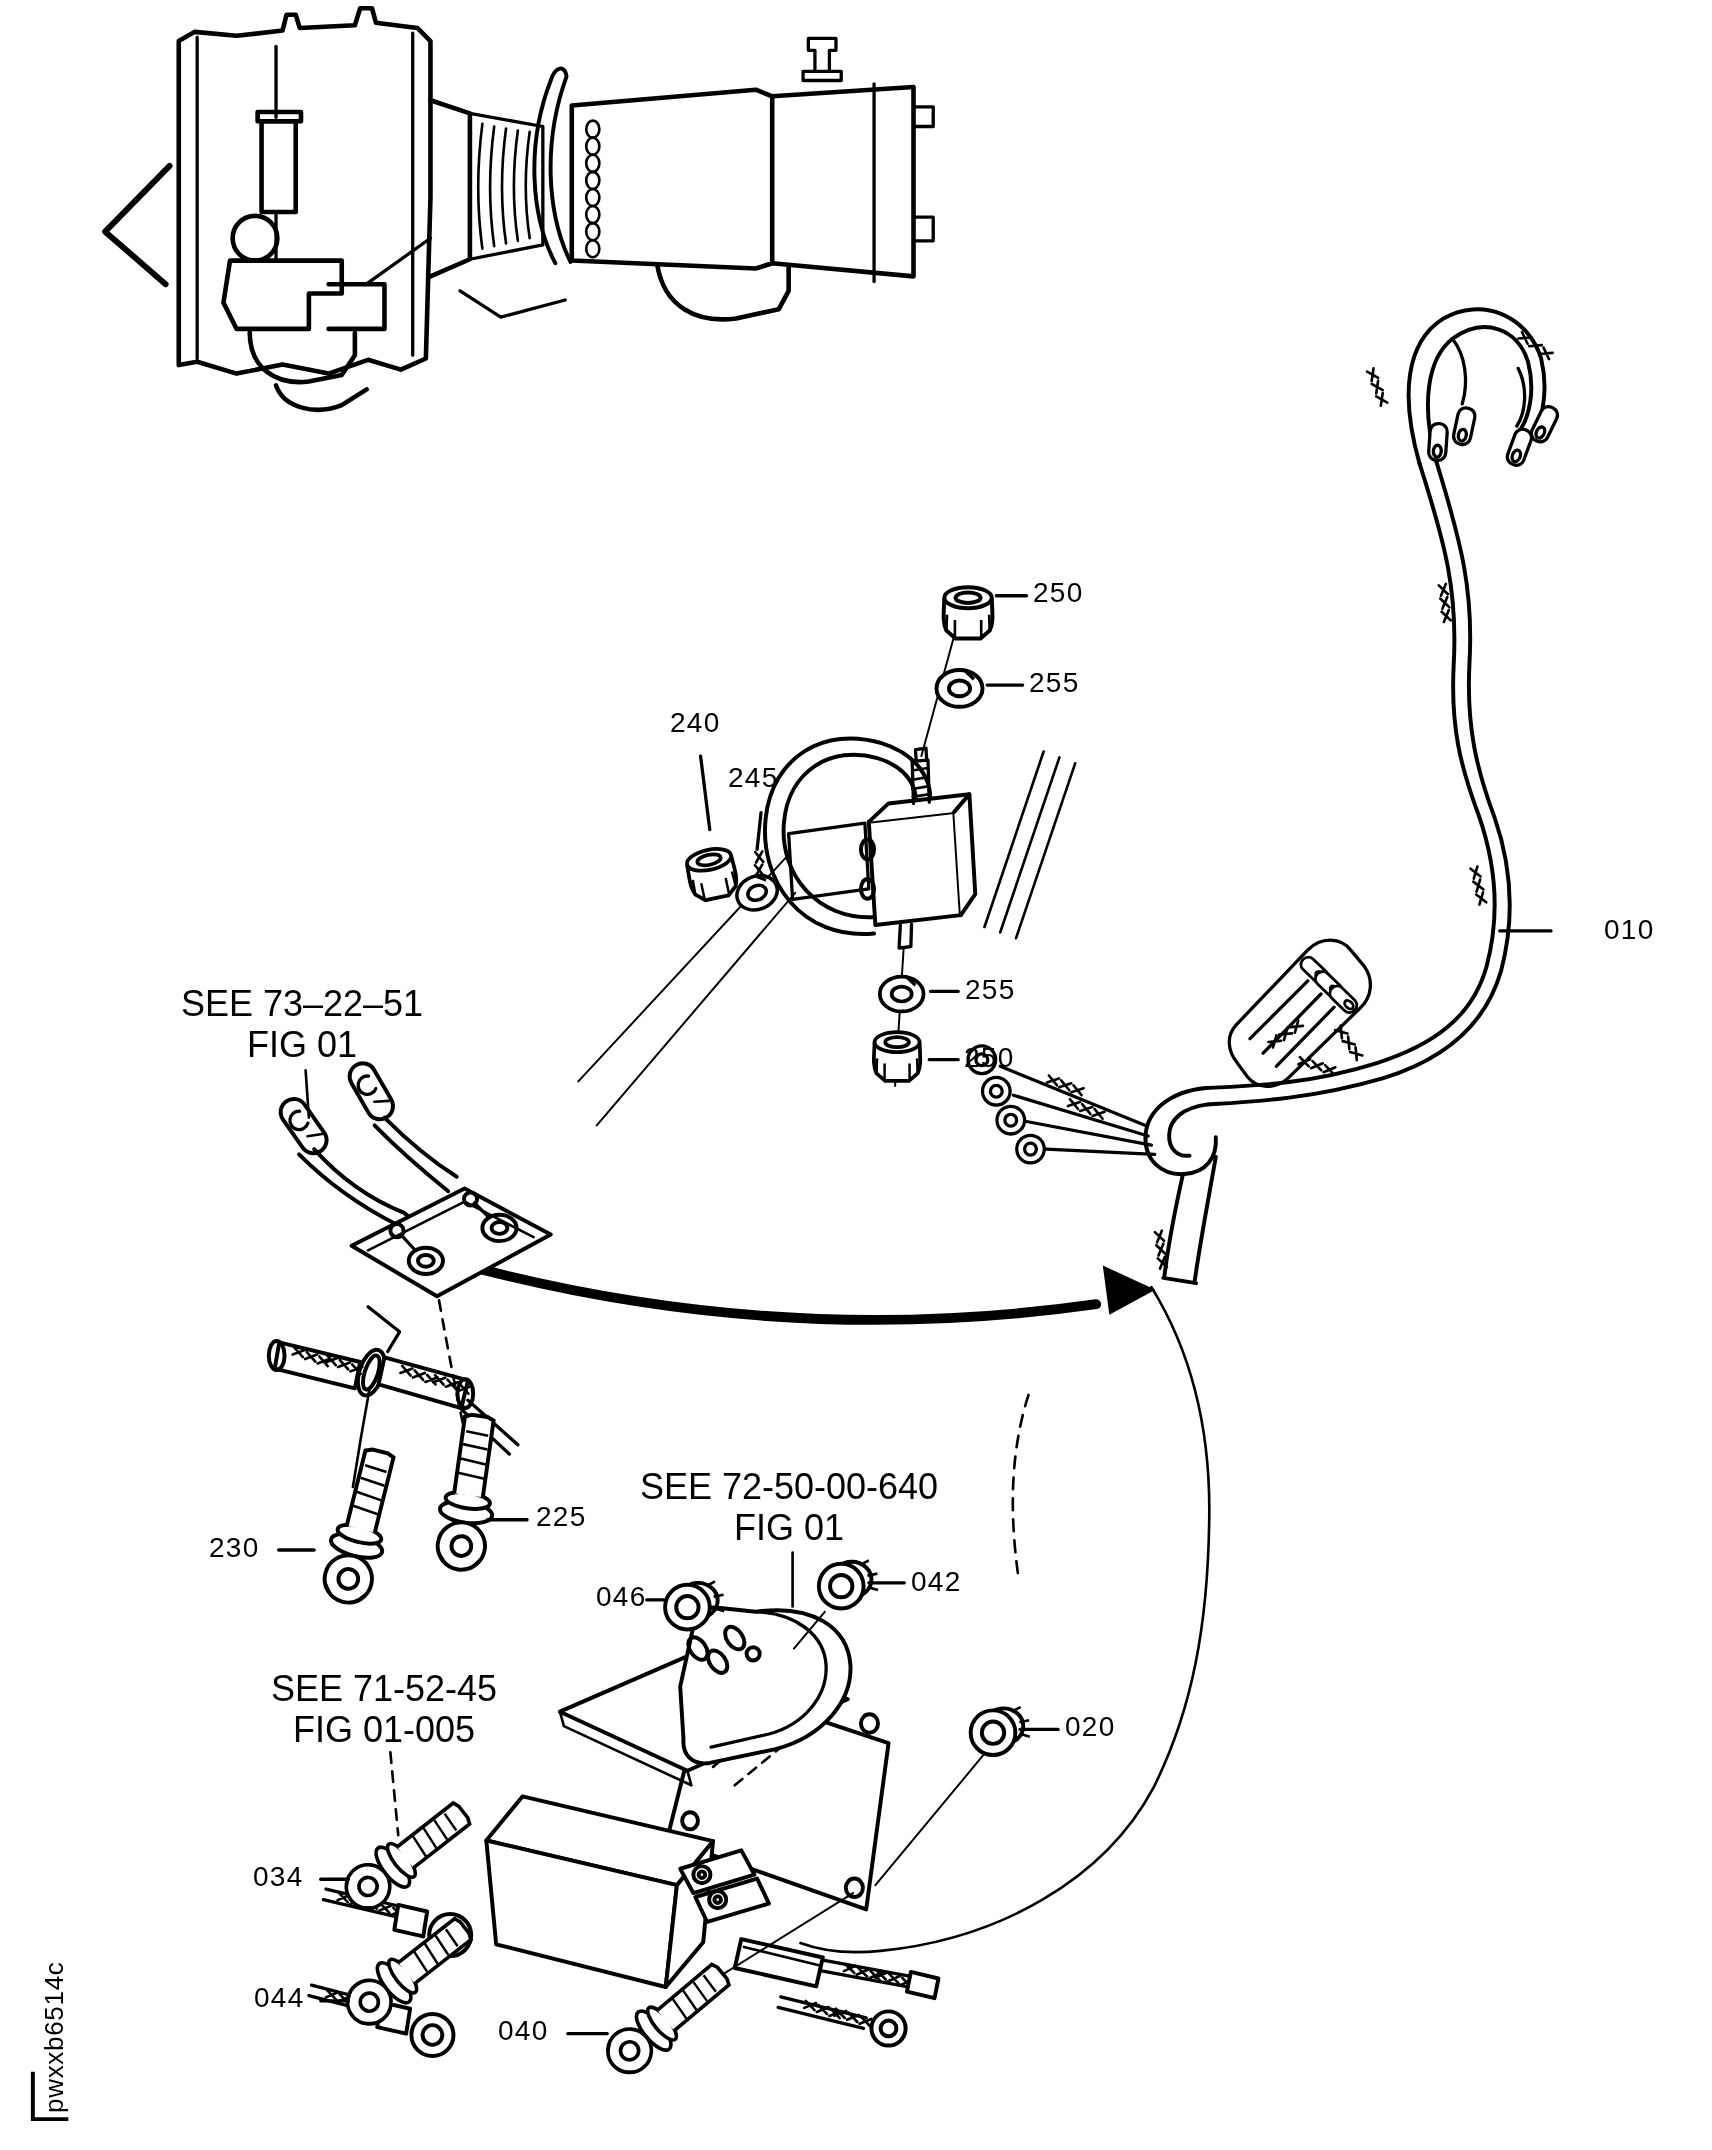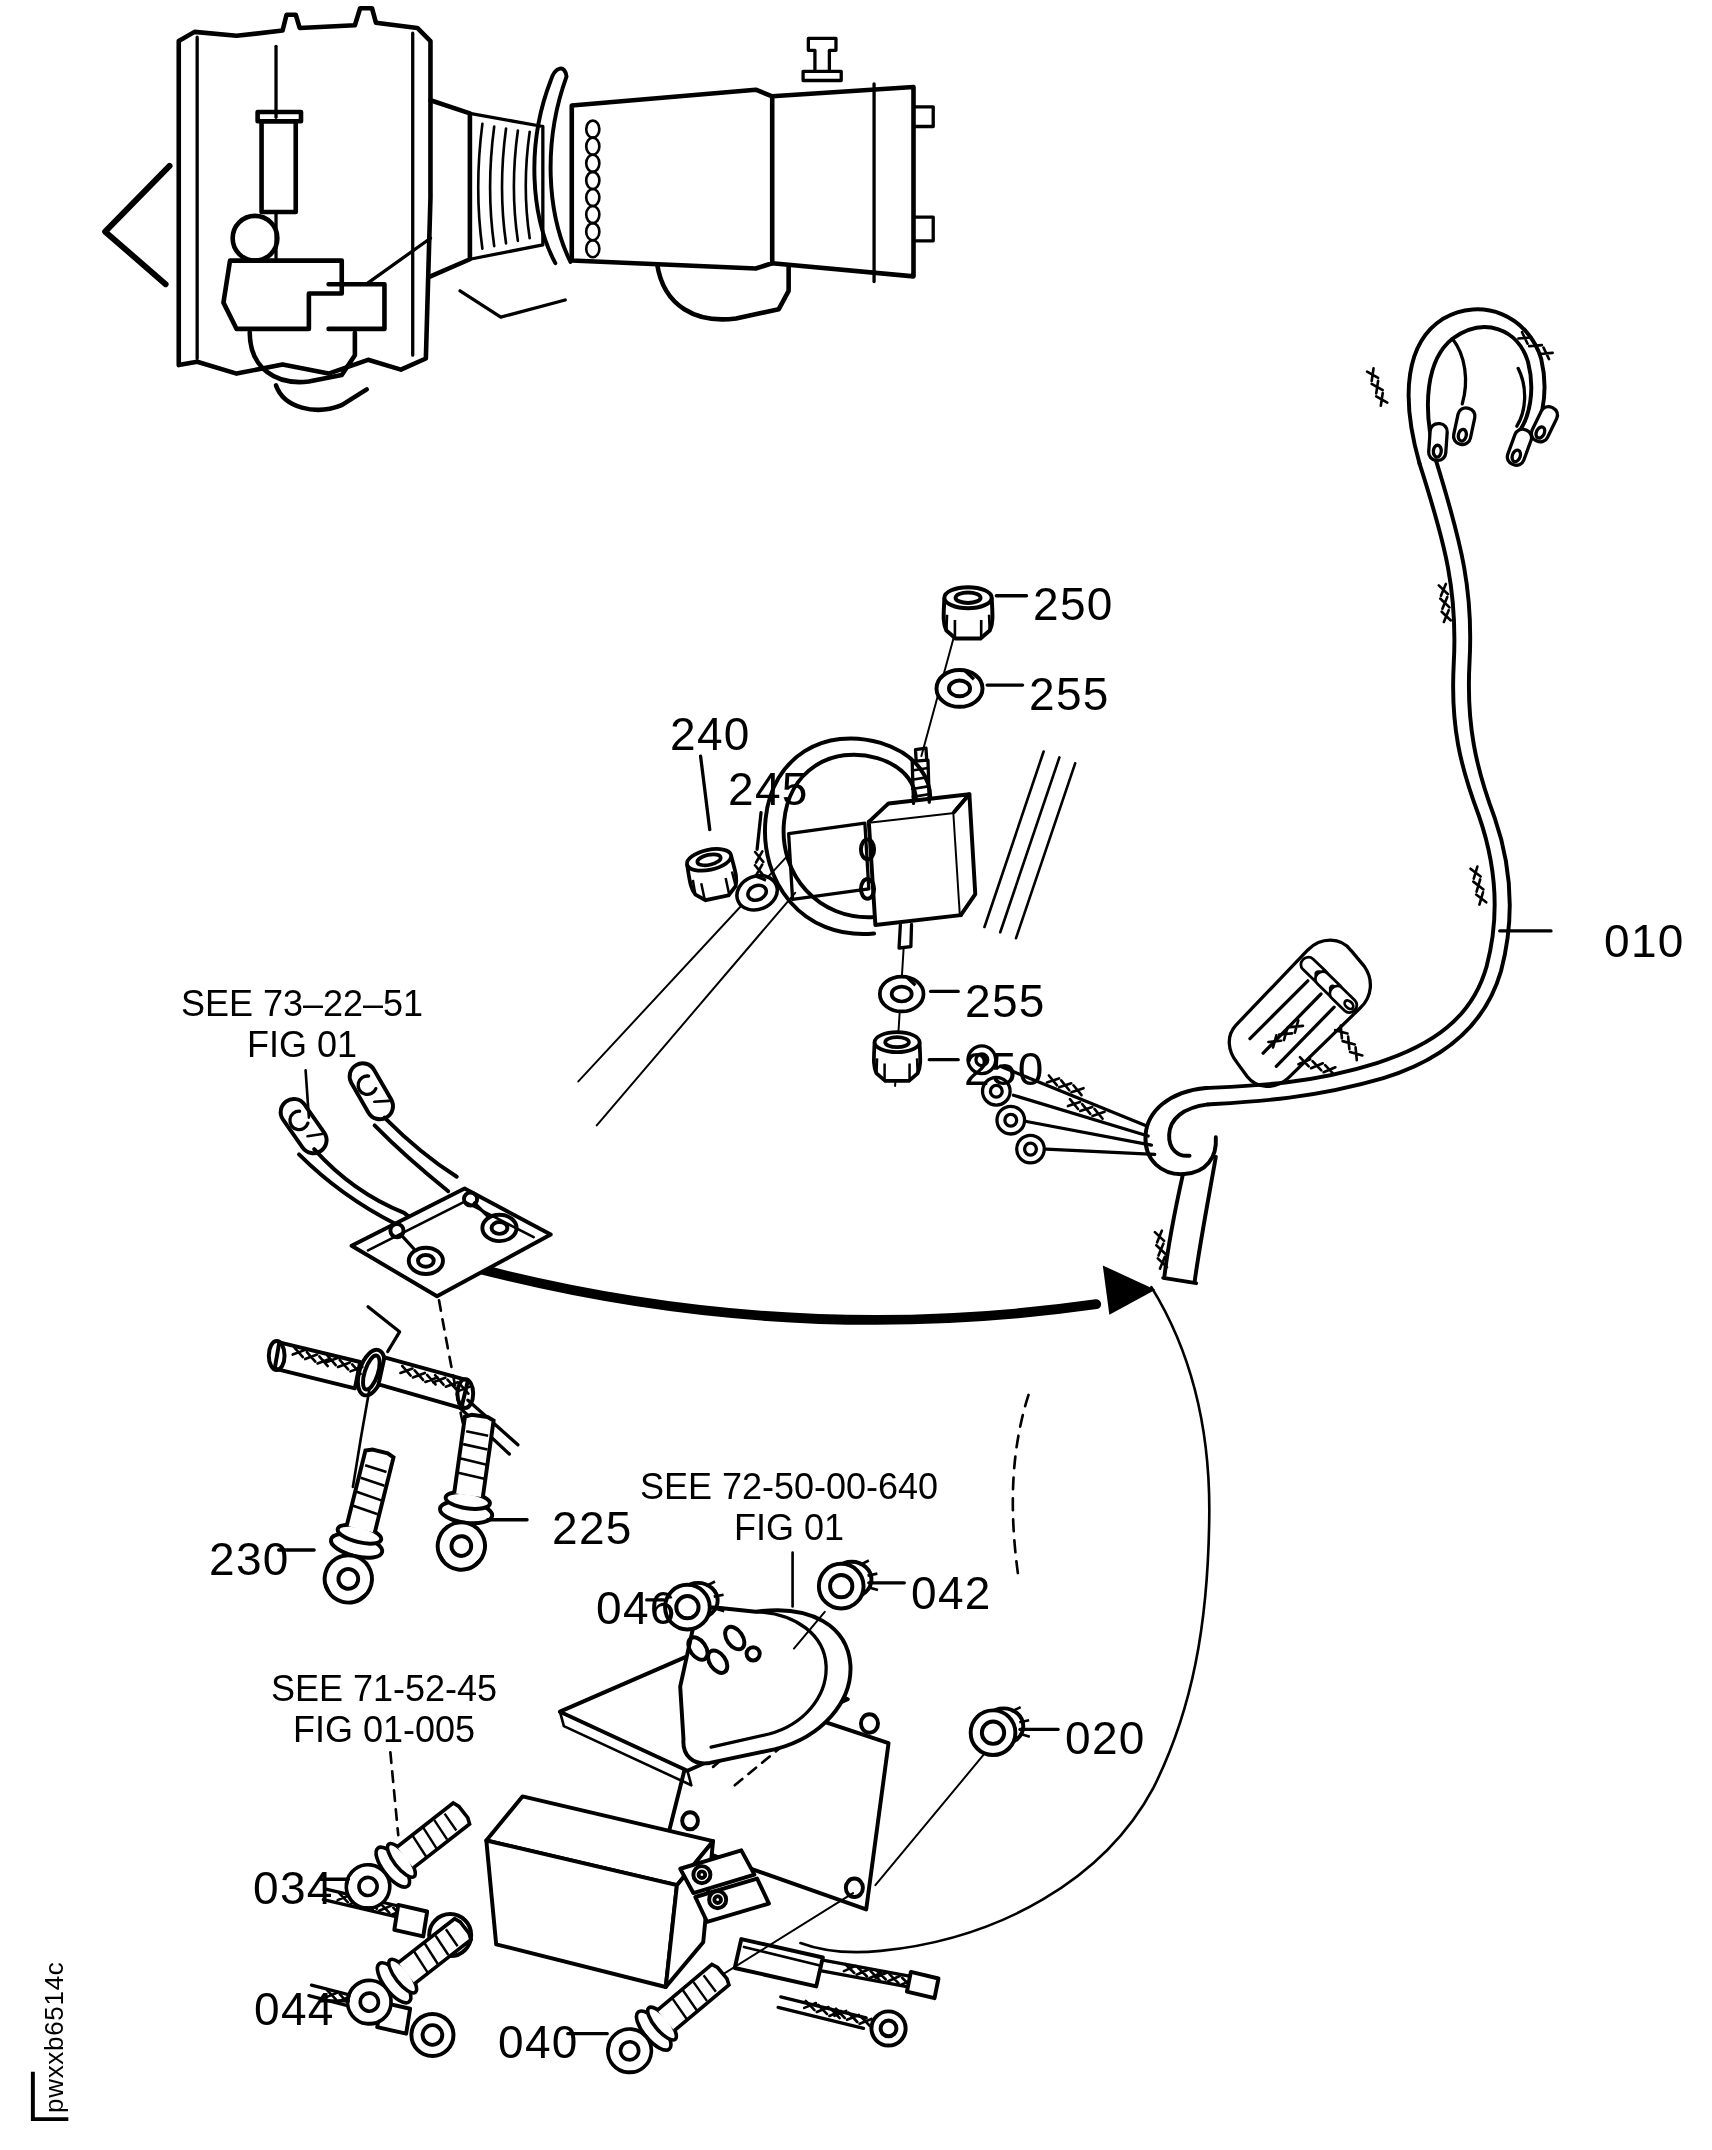--- a/index.html
+++ b/index.html
@@ -7,21 +7,21 @@
     position:relative;
     width:1712px;height:2151px;
     background:#ffffff;
     font-family:"Liberation Sans", sans-serif;
     color:#000;
     overflow:hidden;
   }
   svg{position:absolute;left:0;top:0;}
   .callout{
     position:absolute;
-    font-size:46px;
+    font-size:28px;
     font-weight:400;
     letter-spacing:1.3px;
     white-space:nowrap;
   }
   .ref{
     position:absolute;
     font-size:36px;
     text-align:center;
     line-height:41px;
     white-space:nowrap;
@@ -374,21 +374,21 @@
 </div>
 
 <div class="callout" style="left:1033px;top:577px;">250</div>
 <div class="callout" style="left:1029px;top:667px;">255</div>
 <div class="callout" style="left:670px;top:707px;">240</div>
 <div class="callout" style="left:728px;top:762px;">245</div>
 <div class="callout" style="left:965px;top:974px;">255</div>
 <div class="callout" style="left:964px;top:1042px;">250</div>
 <div class="callout" style="left:1559px;top:914px;margin-left:45px;">010</div>
 <div class="callout" style="left:209px;top:1532px;">230</div>
-<div class="callout" style="left:552px;top:1501px;">225</div>
+<div class="callout" style="left:536px;top:1501px;">225</div>
 <div class="callout" style="left:576px;top:1581px;margin-left:20px;">046</div>
 <div class="callout" style="left:911px;top:1566px;">042</div>
 <div class="callout" style="left:1065px;top:1711px;">020</div>
 <div class="callout" style="left:253px;top:1861px;">034</div>
 <div class="callout" style="left:254px;top:1982px;">044</div>
 <div class="callout" style="left:498px;top:2015px;">040</div>
 
 <div class="footer-code">pwxxb6514c</div>
 
 </div>

